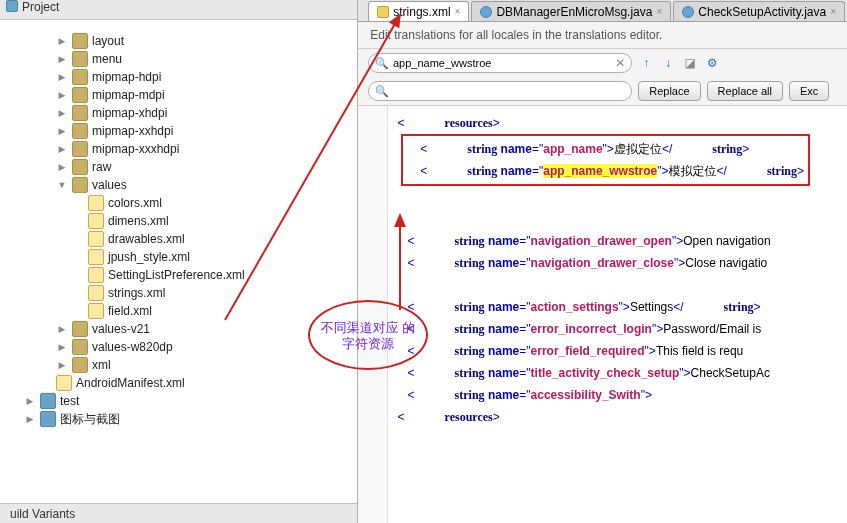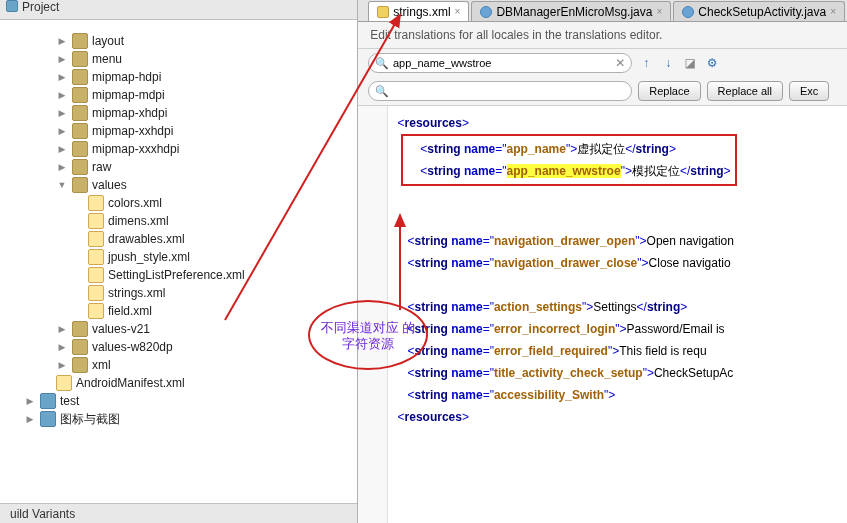--- a/index.html
+++ b/index.html
@@ -45,23 +45,23 @@
 .search-box input { flex: 1; border: none; outline: none; font-size: 11px; }
 .search-box .clear { color: #888; font-size: 12px; cursor: pointer; }
 .btn { height: 20px; padding: 0 10px; border: 1px solid #a0a0a0; background: linear-gradient(#fdfdfd,#e0e0e0); border-radius: 4px; font-size: 11px; cursor: pointer; }
 .tool-icon { width: 16px; height: 16px; display: inline-flex; align-items: center; justify-content: center; color: #3070c0; cursor: pointer; font-size: 12px; }
 
 .editor { flex: 1; font-family: "Courier New", monospace; font-size: 13px; padding: 6px 4px; line-height: 22px; overflow: hidden; position: relative; }
 .gutter { position: absolute; left: 0; top: 0; bottom: 0; width: 30px; background: #f8f8f8; border-right: 1px solid #e0e0e0; }
 .code { margin-left: 32px; white-space: pre; }
 
 .tag-angle { color: #0000cc; font-family: inherit; }
-.tag-name { color: #000080; font-weight: bold; font-family: Liberation Sans, sans-serif; }
+.tag-name { color: #000080; font-weight: bold; font-family: Liberation Serif, serif; margin-left: 40px; }
 .attr-name { color: #0000cc; font-weight: bold; font-family: inherit; }
-.attr-val { color: #a16207; font-weight: bold; font-family: inherit; }
+.attr-val { color: #be185d; font-weight: bold; font-family: inherit; }
 .txt { color: #000; font-family: inherit; }
 .highlight { background: #ffff40; }
 .redbox { border: 2px solid #d02020; padding: 2px 4px; display: inline-block; }
 
 
 .anno-svg { position: absolute; left: 0; top: 0; pointer-events: none; }
 .anno-text { position: absolute; color: #6d28d9; font-size: 13px; pointer-events: none; line-height: 16px; text-align: center; }
 .anno-circle { position: absolute; border: 2px solid #d02020; border-radius: 50%; pointer-events: none; }
 </style>
 </head>

